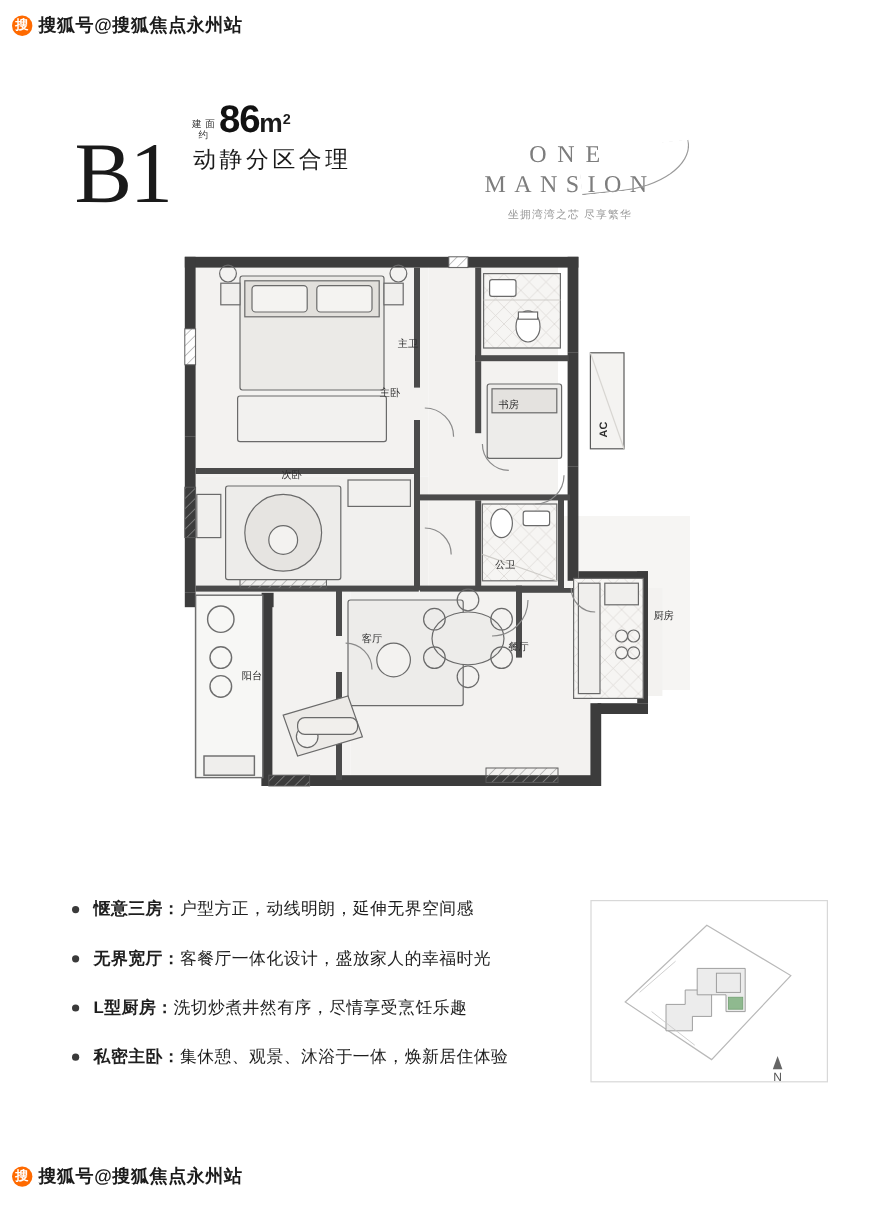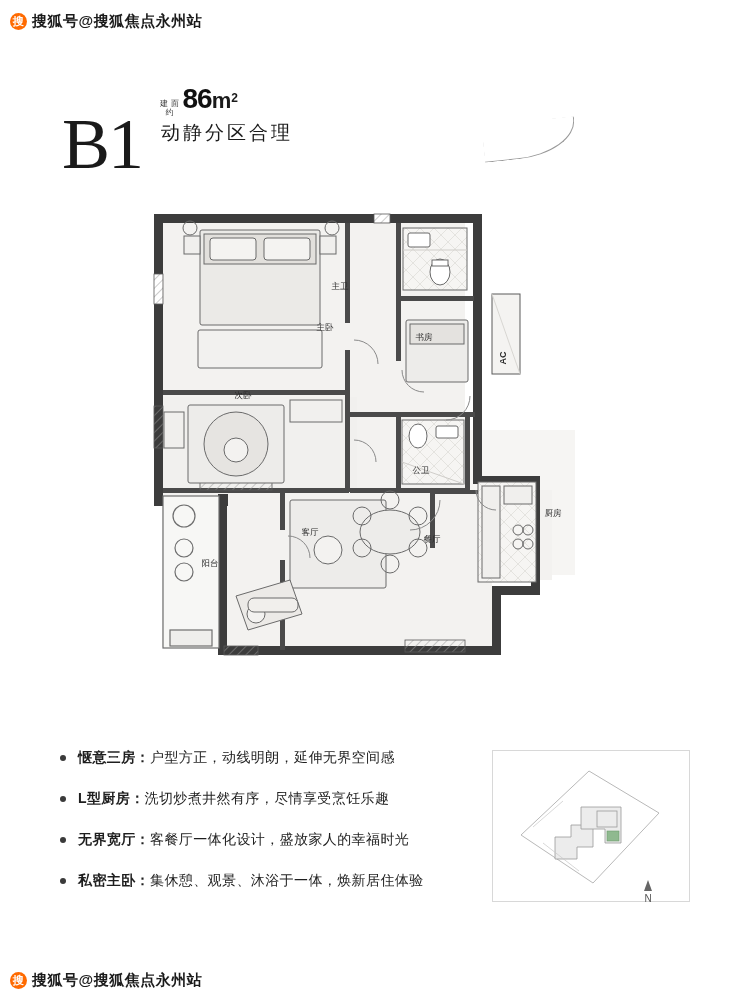--- a/index.html
+++ b/index.html
@@ -67,21 +67,21 @@
     font-size: 8px;
     line-height: 9px;
     color: #333;
     margin-top: 22px;
     margin-right: 3px;
     letter-spacing: 0.5px;
     text-align: center;
     font-family: Liberation Serif, serif;
   }
   .area-num {
-    font-size: 28px;
+    font-size: 32px;
     font-weight: bold;
     line-height: 44px;
     color: #111;
     letter-spacing: -1px;
   }
   .area-unit {
     font-size: 22px;
     font-weight: bold;
     line-height: 44px;
   }
@@ -209,20 +209,25 @@
 
   <div class="area-block">
     <div class="area-tag">建 面<br>约</div>
     <div>
       <span class="area-num">86</span><span class="area-unit">m</span><span class="area-sup">2</span>
     </div>
   </div>
 
   <div class="rooms">动静分区合理</div>
 
+  <div class="logo">
+    <div class="logo-one">ONE</div>
+    <div class="logo-mansion">MANSION</div>
+    <div class="logo-sub">坐拥湾湾之芯  尽享繁华</div>
+  </div>
   <div class="logo-swoosh"></div>
 </div>
 
 <div class="plan-wrap">
 <svg class="plan-svg" width="480" height="480" viewBox="0 0 480 480" xmlns="http://www.w3.org/2000/svg">
   <defs>
     <pattern id="hatch" width="6" height="6" patternUnits="userSpaceOnUse" patternTransform="rotate(45)">
       <line x1="0" y1="0" x2="0" y2="6" stroke="#9a9a9a" stroke-width="1"></line>
     </pattern>
     <pattern id="tile" width="14" height="14" patternUnits="userSpaceOnUse">
@@ -410,25 +415,25 @@
 </svg>
 </div>
 
 <div class="features">
   <div class="feature">
     <span class="bullet"></span>
     <span class="feature-text"><b>惬意三房：</b><span>户型方正，动线明朗，延伸无界空间感</span></span>
   </div>
   <div class="feature">
     <span class="bullet"></span>
-    <span class="feature-text"><b>L型厨房：</b><span>洗切炒煮井然有序，尽情享受烹饪乐趣</span></span>
+    <span class="feature-text"><b>无界宽厅：</b><span>客餐厅一体化设计，盛放家人的幸福时光</span></span>
   </div>
   <div class="feature">
     <span class="bullet"></span>
-    <span class="feature-text"><b>无界宽厅：</b><span>客餐厅一体化设计，盛放家人的幸福时光</span></span>
+    <span class="feature-text"><b>L型厨房：</b><span>洗切炒煮井然有序，尽情享受烹饪乐趣</span></span>
   </div>
   <div class="feature">
     <span class="bullet"></span>
     <span class="feature-text"><b>私密主卧：</b><span>集休憩、观景、沐浴于一体，焕新居住体验</span></span>
   </div>
 </div>
 
 <div class="keyplan">
 <svg width="194" height="148" viewBox="0 0 194 148" xmlns="http://www.w3.org/2000/svg">
   <g stroke="#b9b9b9" stroke-width="1" fill="none">

